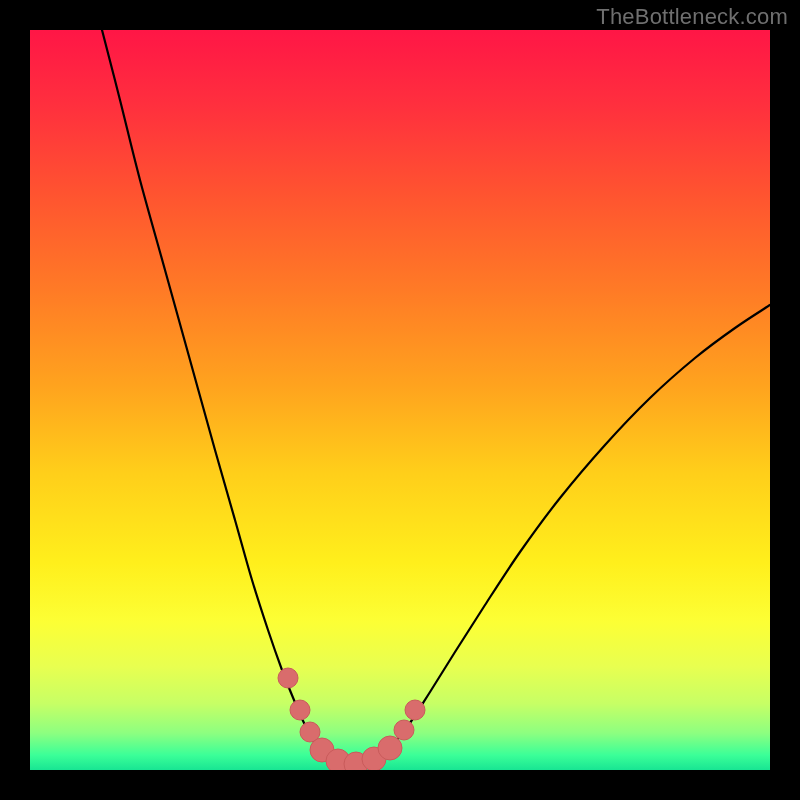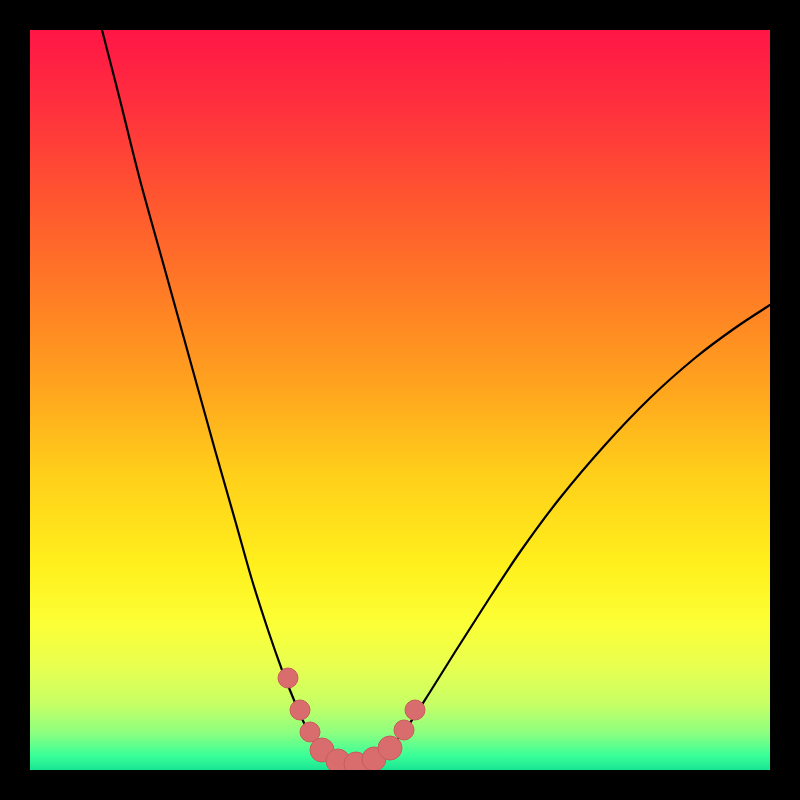--- a/index.html
+++ b/index.html
@@ -43,20 +43,21 @@
   svg.curves {
     position: absolute;
     inset: 0;
   }
 </style>
 </head>
 <body>
 
 <div class="frame">
 
+  <div class="watermark">TheBottleneck.com</div>
 
   <div class="plot-area">
 
     <svg class="gradient-bg" viewBox="0 0 740 740" preserveAspectRatio="none" width="740" height="740">
       <defs>
         <linearGradient id="bg-grad" x1="0" y1="0" x2="0" y2="1">
             <stop offset="0%" stop-color="#ff1646"></stop>
             <stop offset="10%" stop-color="#ff2f3e"></stop>
             <stop offset="22%" stop-color="#ff5330"></stop>
             <stop offset="35%" stop-color="#ff7a26"></stop>

